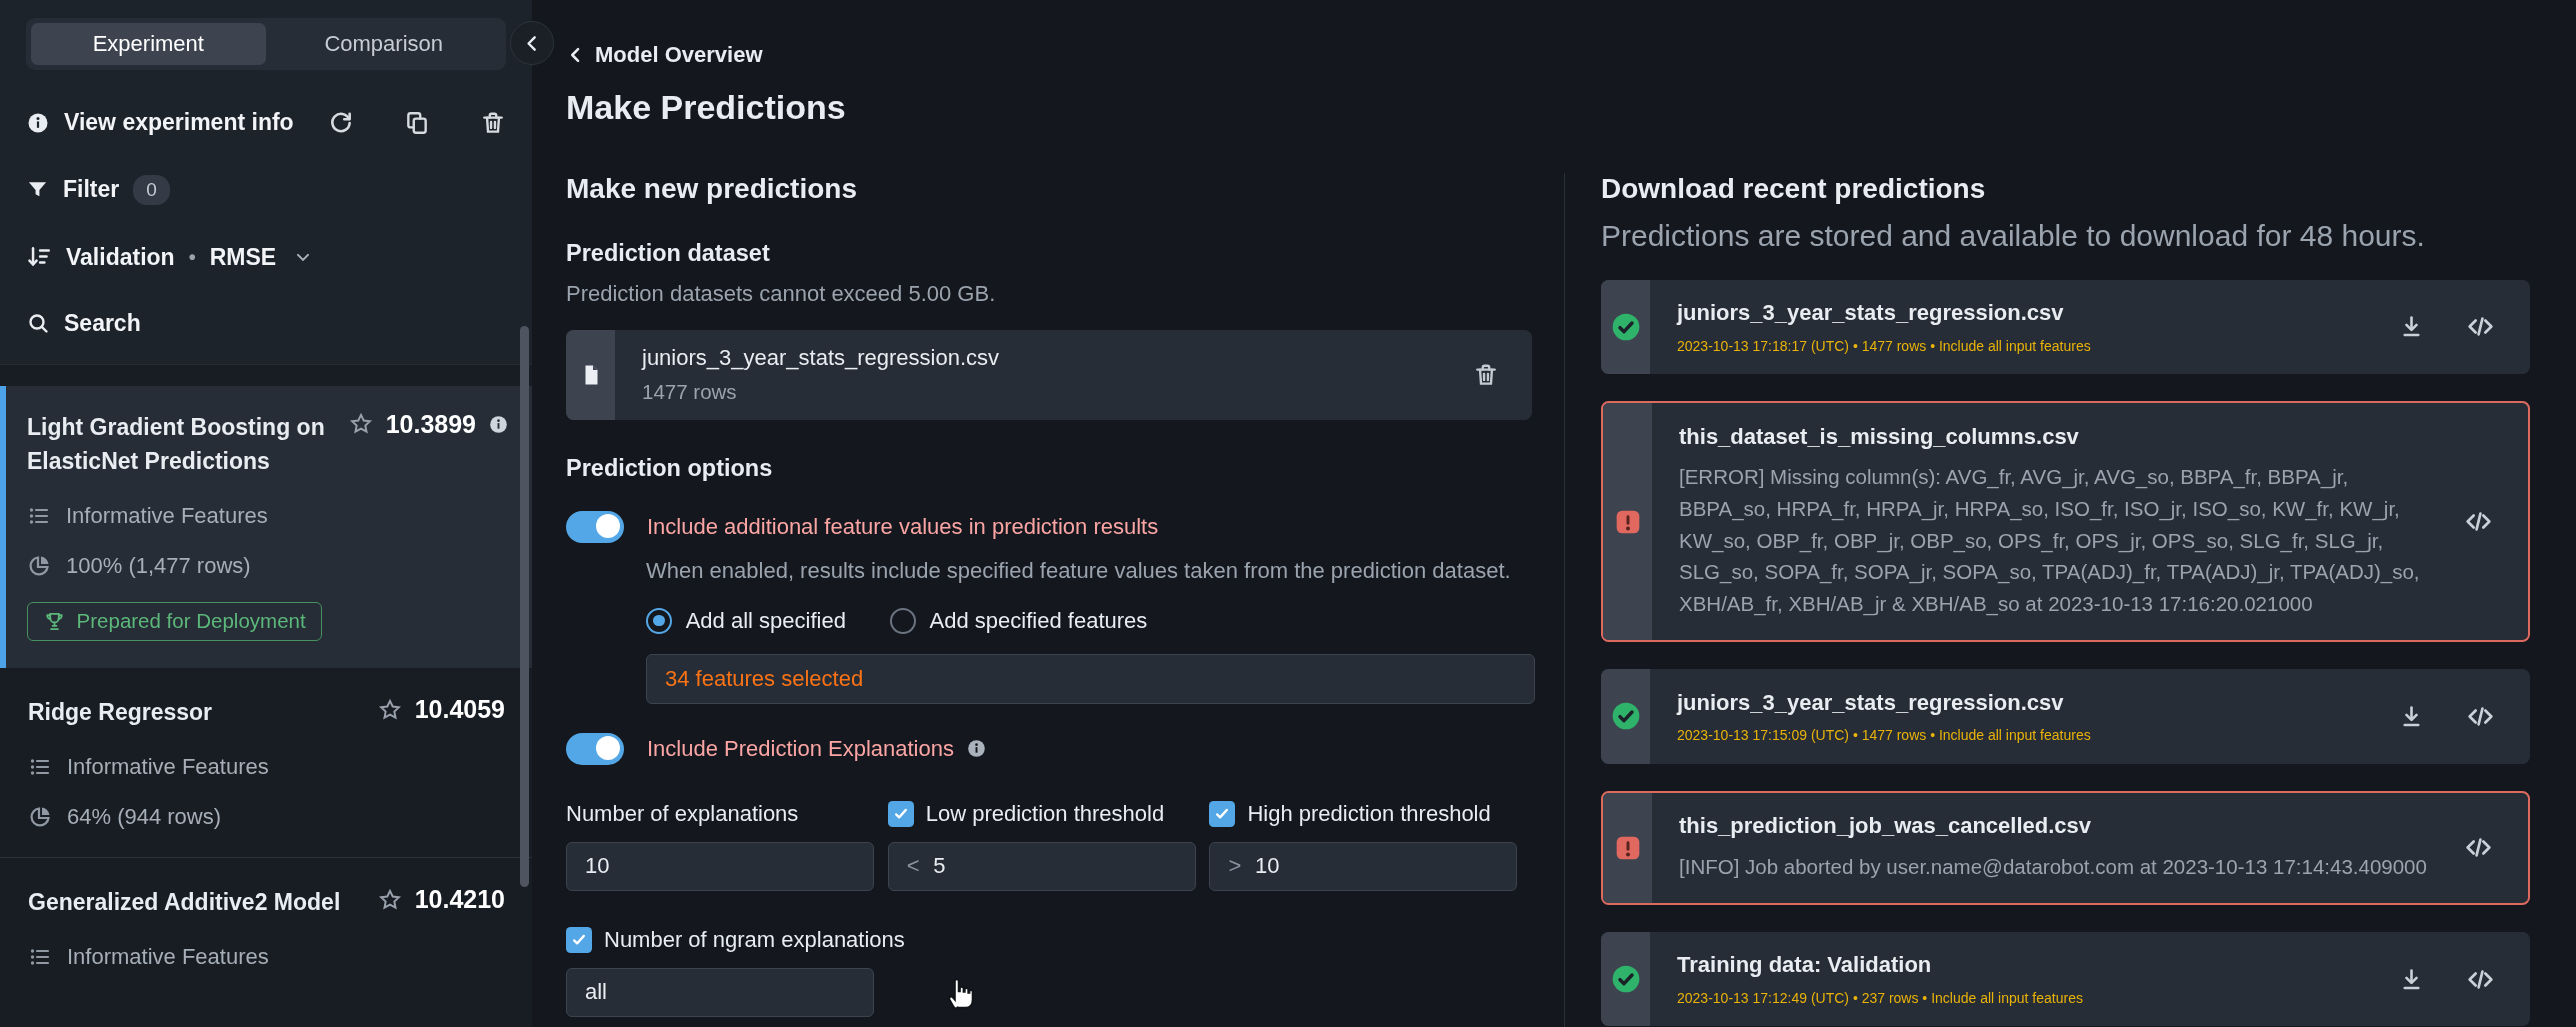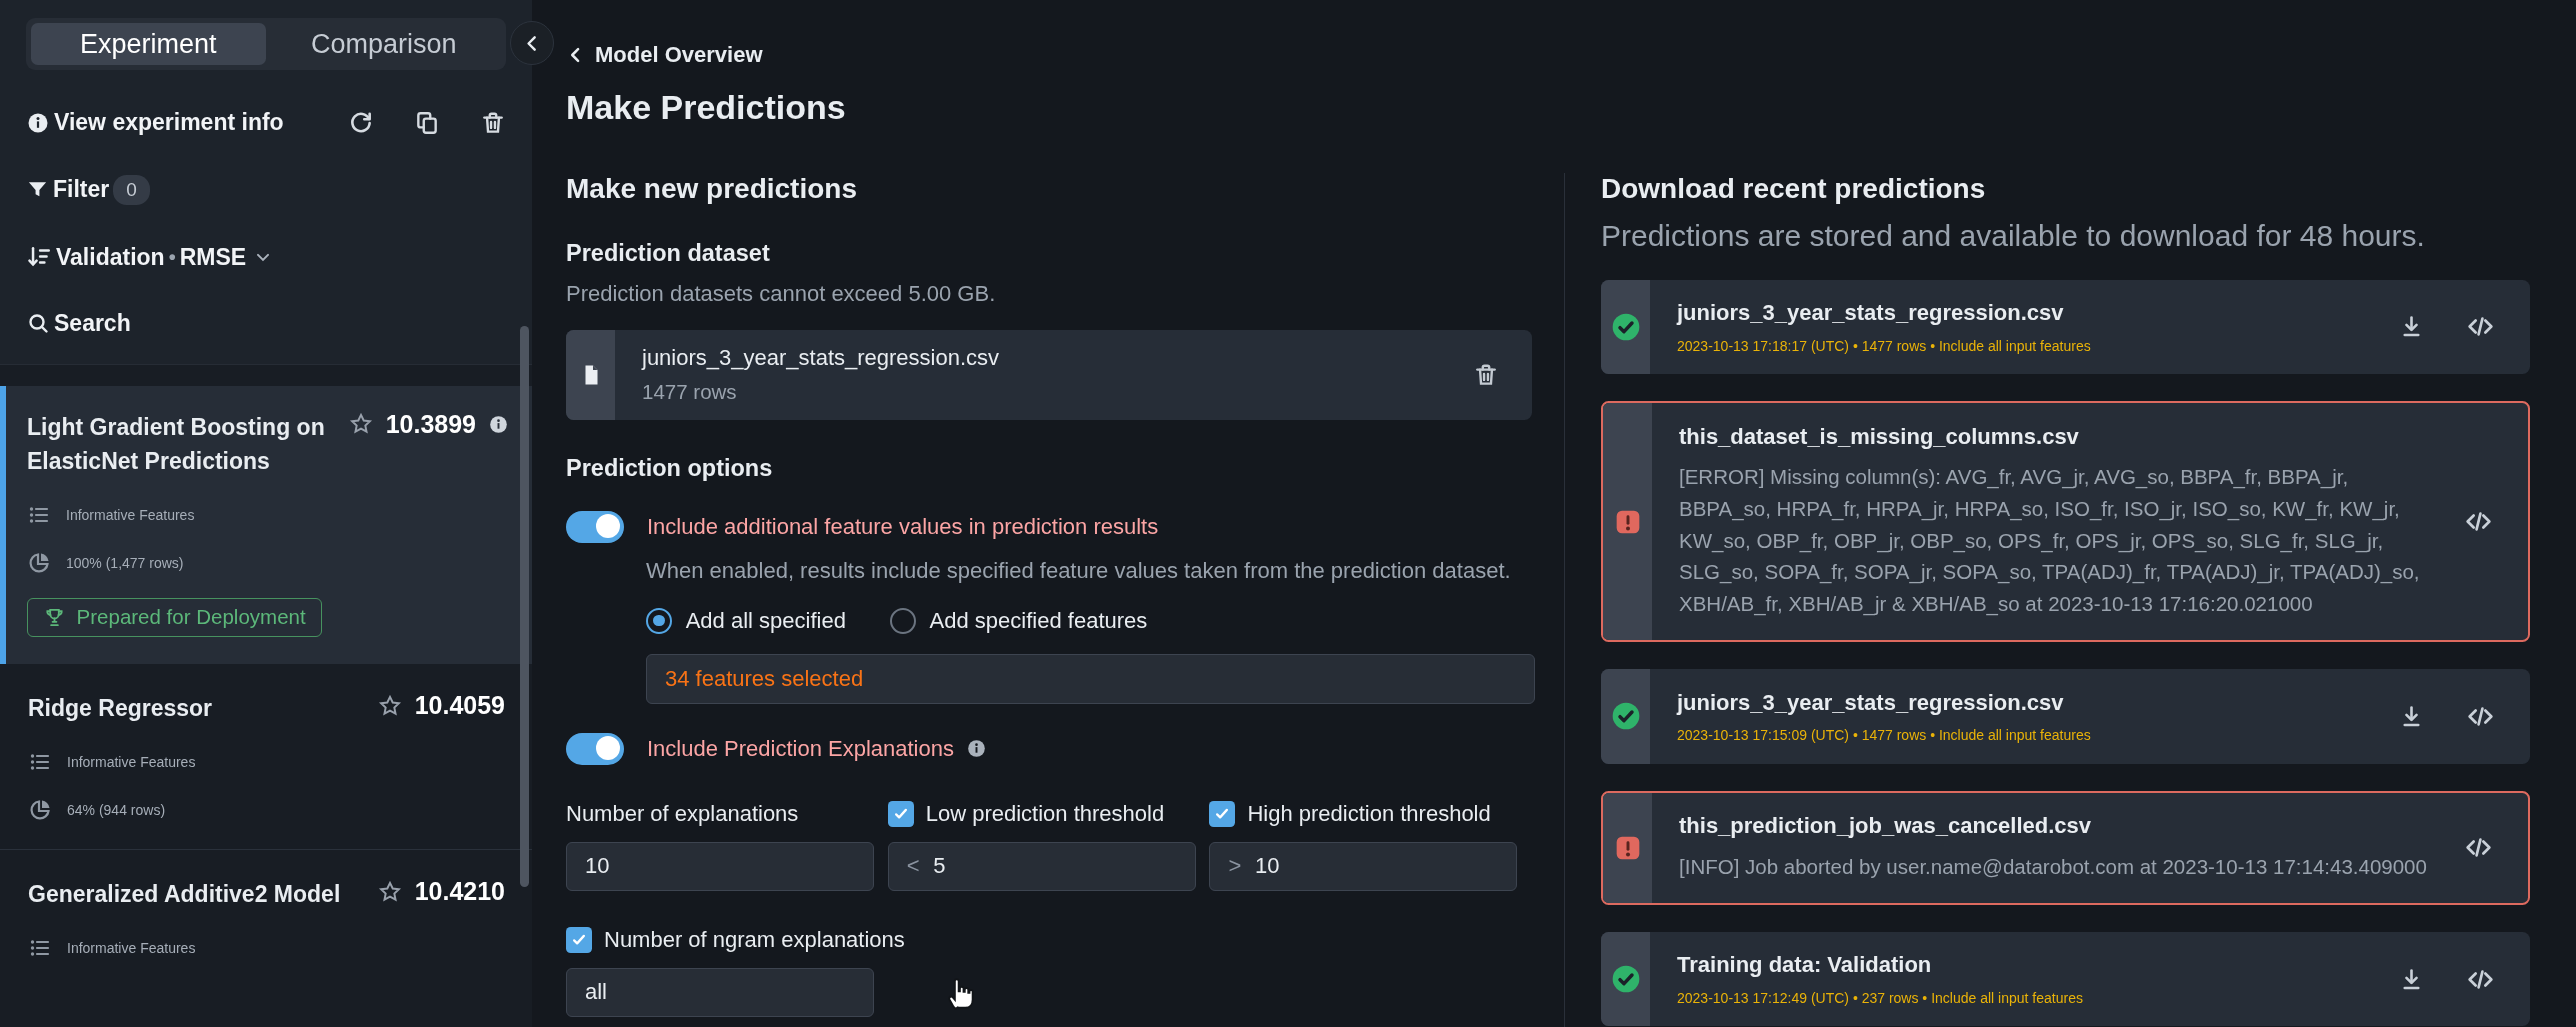--- a/index.html
+++ b/index.html
@@ -6,40 +6,40 @@
   html,body { background:#14181e; }
   .app { position:relative; width:2576px; height:1027px; overflow:hidden;
          font-family:"Liberation Sans", sans-serif; color:#e9edf1; display:flex; background:#14181e; }
   svg { display:block; }
   .ic { display:inline-flex; flex:none; align-items:center; justify-content:center; }
 
   
   .sidebar { width:532px; flex:none; background:#1d232b; display:flex; flex-direction:column; position:relative; }
   .side-top { padding:18px 26px 0 26px; }
   .tabs { display:flex; background:#272d36; border-radius:9px; padding:4.6px; height:52px; }
-  .tab { flex:1; display:flex; align-items:center; justify-content:center; font-size:27px; color:#c6ccd4; border-radius:6.8px; cursor:pointer; }
+  .tab { flex:1; display:flex; align-items:center; justify-content:center; font-size:22px; color:#c6ccd4; border-radius:6.8px; cursor:pointer; }
   .tab.active { background:#3d4450; color:#ffffff; }
-  .side-row { display:flex; align-items:center; gap:4px; margin-top:39px; font-size:23px; font-weight:bold; color:#f2f4f7; }
+  .side-row { display:flex; align-items:center; gap:14px; margin-top:39px; font-size:23px; font-weight:bold; color:#f2f4f7; }
   .side-row:first-of-type { margin-top:30px; }
   .side-row .grow { flex:1; }
   .action-ic { color:#d6dbe1; }
   .action-ic + .action-ic { margin-left:36px; }
   .pill { background:#343b46; color:#c6ccd4; font-size:19px; font-weight:normal; border-radius:13.7px; padding:3.8px 13px; }
   .dot-sep { color:#9aa3ae; font-size:20px; }
   .chev { color:#aab2bc; margin-left:3px; }
 
   .models { flex:1; background:#181d24; border-top:1.5px solid #262c35; margin-top:27px; overflow:hidden; position:relative; }
   .models-header { display:flex; align-items:center; gap:15px; padding:16.7px 26px 4.6px 26px; color:#8b939e; font-size:19px; letter-spacing:2.3px; }
   .model-card { background:#262d37; border-left:6.8px solid #4da3e8; padding:24px 23px 27px 21px; margin-top:21px; }
   .model-item { padding:27px 27px 27px 28px; }
   .model-head { display:flex; justify-content:space-between; align-items:flex-start; }
   .model-name { font-size:23px; font-weight:bold; line-height:1.5; max-width:326px; }
   .model-score { display:flex; align-items:center; gap:12px; font-size:25px; font-weight:bold; color:#fff; }
   .star { color:#99a1ac; }
-  .meta-row { display:flex; align-items:center; gap:15px; color:#a6aeb8; font-size:14px; margin-top:24px; }
+  .meta-row { display:flex; align-items:center; gap:15px; color:#a6aeb8; font-size:22px; margin-top:24px; }
   .meta-row .ic { color:#8f98a3; }
   .deploy-badge { display:inline-flex; align-items:center; gap:10.6px; margin-top:23px; color:#5cb87a;
                   border:1.5px solid #47925f; border-radius:6px; padding:6.8px 15px; font-size:20.5px; }
   .model-divider { height:1.5px; background:#2a313b; }
   .side-scrollbar { position:absolute; right:3px; top:326px; width:9px; height:561px; border-radius:4.6px; background:#4e5560; }
 
   .collapse-btn { position:absolute; left:532px; top:21px; transform:translateX(-50%); width:44px; height:44px;
                   border-radius:50%; background:#1b2026; border:1.5px solid #2c333d; display:flex; align-items:center;
                   justify-content:center; color:#e9edf1; z-index:5; cursor:pointer; }
 

